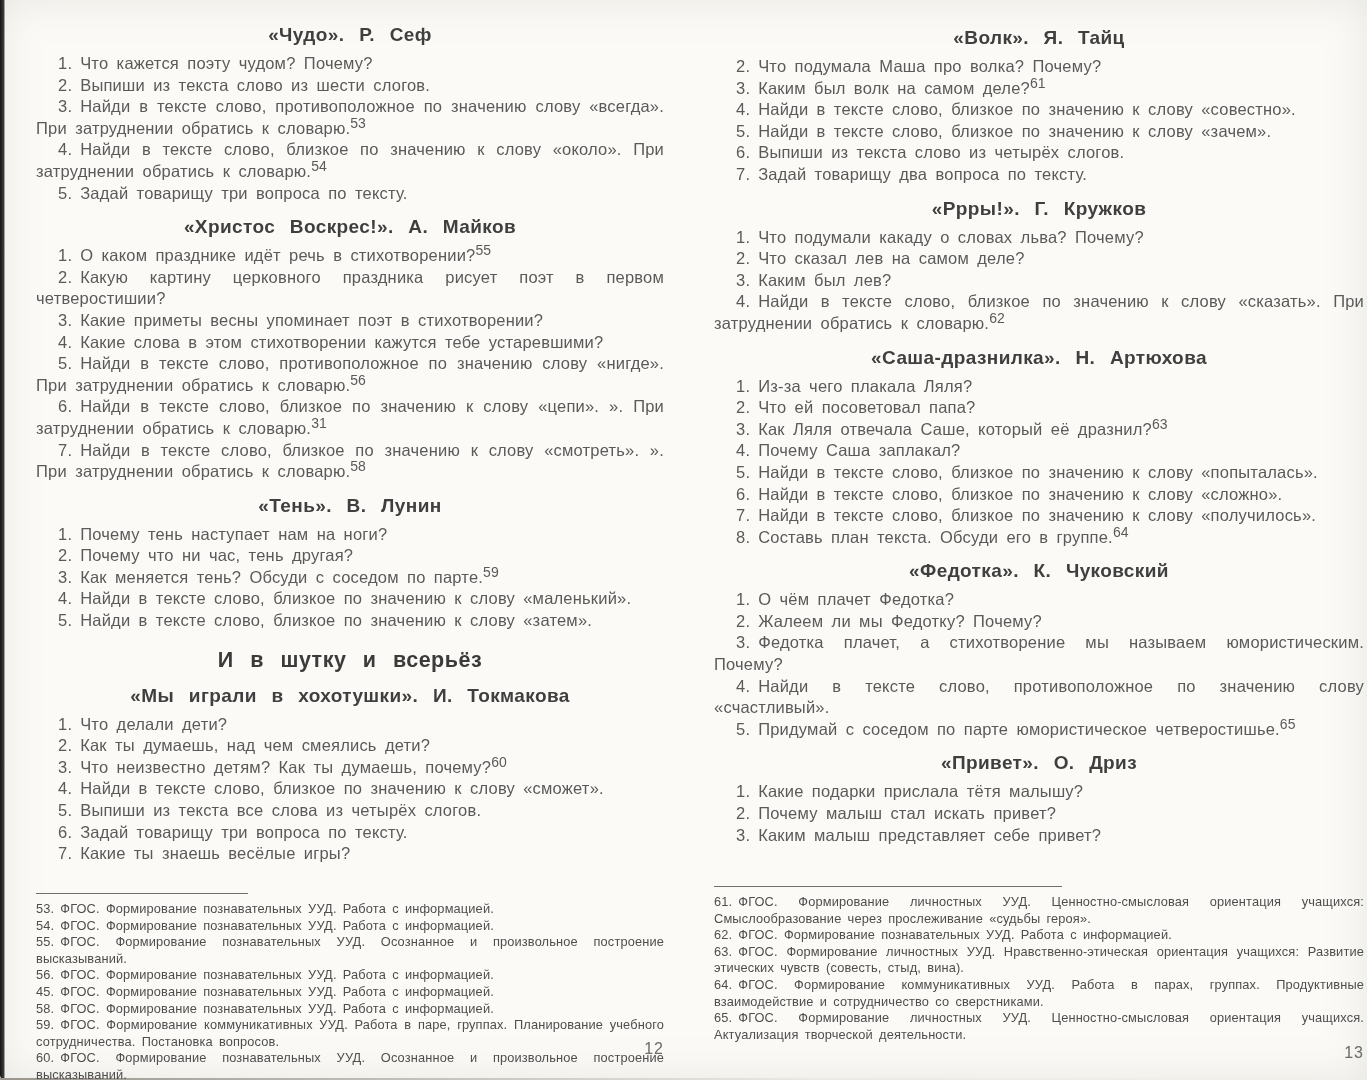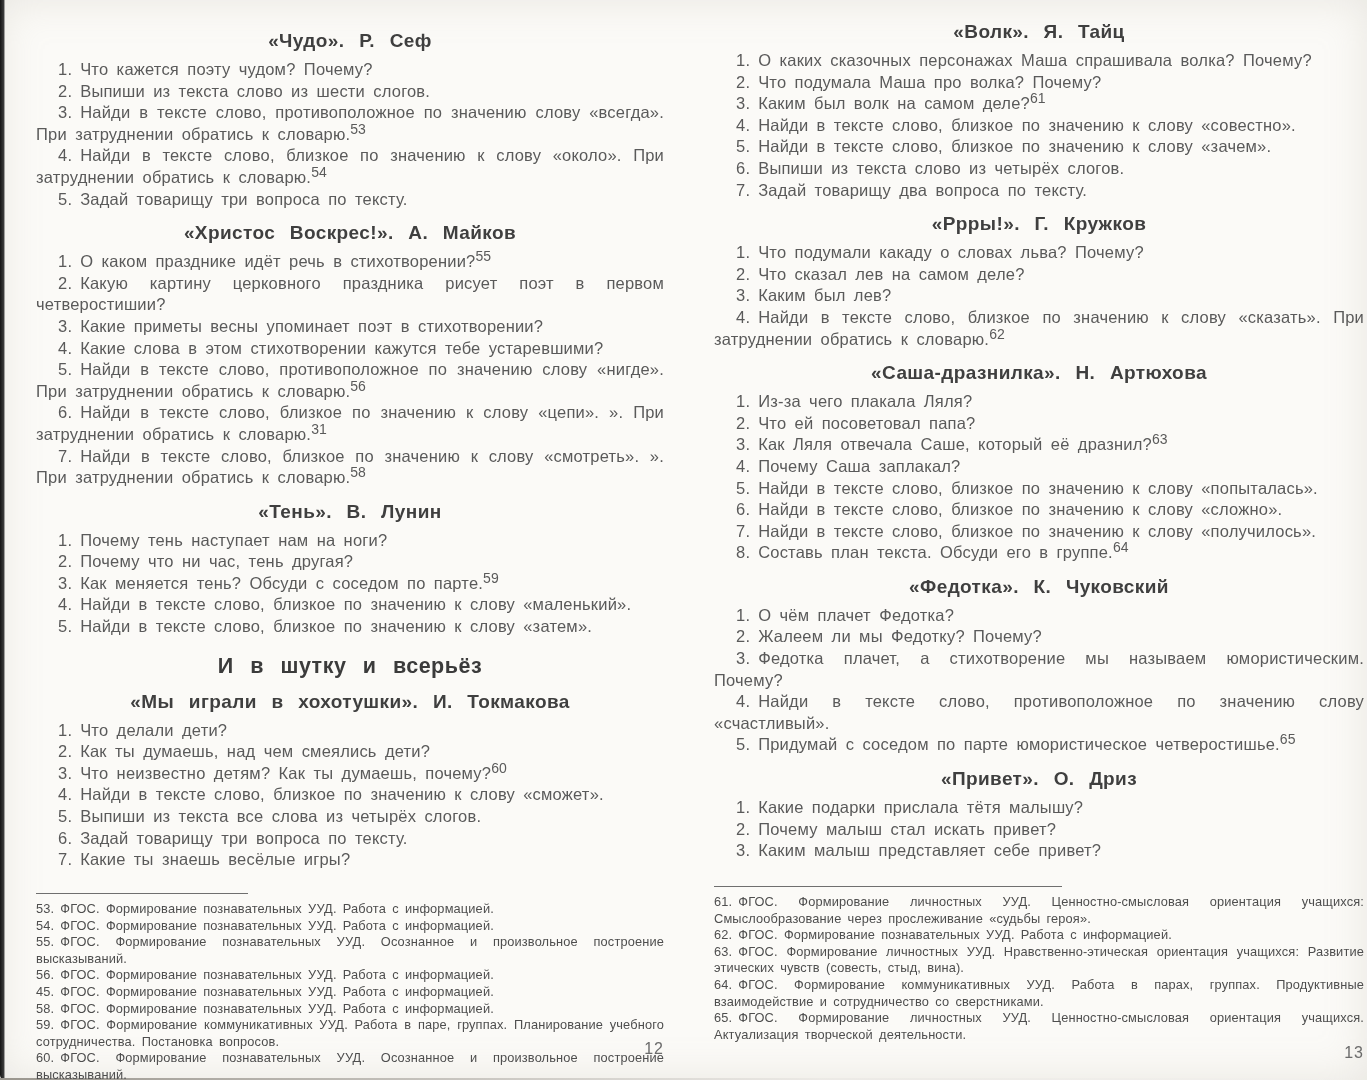--- a/index.html
+++ b/index.html
@@ -18,22 +18,22 @@
     background:linear-gradient(to right,#141414,#3a3a3a 70%,rgba(120,120,120,.25));
     border-bottom-left-radius:8px;
   }
   .edge-bottom{
     position:absolute;left:0;bottom:0;width:1367px;height:2px;
     background:linear-gradient(to right,#9a968e,rgba(200,196,188,.15) 60%,rgba(250,249,246,0));
   }
   .page{position:absolute;top:0;height:1080px;}
   .page-0{left:36px;width:628px;}
   .page-1{left:714px;width:650px;}
-  .sections{padding-top:30px;}
-  .page-1 .sections{padding-top:21px;}
+  .sections{padding-top:24px;}
+  .page-1 .sections{padding-top:27px;}
 
   .section-title{
     text-align:center;font-weight:bold;font-size:19px;color:#3f3f3f;
     margin:12px 0 7px;word-spacing:9px;letter-spacing:.4px;
   }
   .sections > .section-block:first-child .section-title{margin-top:0;}
   .part-title{
     text-align:center;font-weight:bold;font-size:21.5px;color:#3b3b3b;
     margin:16px 0 2px;word-spacing:10px;letter-spacing:.5px;
   }
@@ -123,21 +123,20 @@
           <p class="fn"><span class="fn-num">60.</span><span class="fn-text">ФГОС. Формирование познавательных УУД. Осознанное и произвольное построение высказываний.</span></p>
         </div>
     </div>
     <div class="page-number">12</div>
   </div>
 
   <div class="page page-1">
     <div class="sections">
         <div class="section-block">
           <div class="section-title">«Волк».  Я.  Тайц</div>
-          <p class="q"><span class="q-num">1.</span><span class="q-text">О каких сказочных персонажах Маша спрашивала волка? Почему?</span></p>
           <p class="q"><span class="q-num">2.</span><span class="q-text">Что подумала Маша про волка? Почему?</span></p>
           <p class="q"><span class="q-num">3.</span><span class="q-text">Каким был волк на самом деле?</span><sup class="q-sup">61</sup></p>
           <p class="q"><span class="q-num">4.</span><span class="q-text">Найди в тексте слово, близкое по значению к слову «совестно».</span></p>
           <p class="q"><span class="q-num">5.</span><span class="q-text">Найди в тексте слово, близкое по значению к слову «зачем».</span></p>
           <p class="q"><span class="q-num">6.</span><span class="q-text">Выпиши из текста слово из четырёх слогов.</span></p>
           <p class="q"><span class="q-num">7.</span><span class="q-text">Задай товарищу два вопроса по тексту.</span></p>
         </div>
         <div class="section-block">
           <div class="section-title">«Ррры!».  Г.  Кружков</div>
           <p class="q"><span class="q-num">1.</span><span class="q-text">Что подумали какаду о словах льва? Почему?</span></p>

